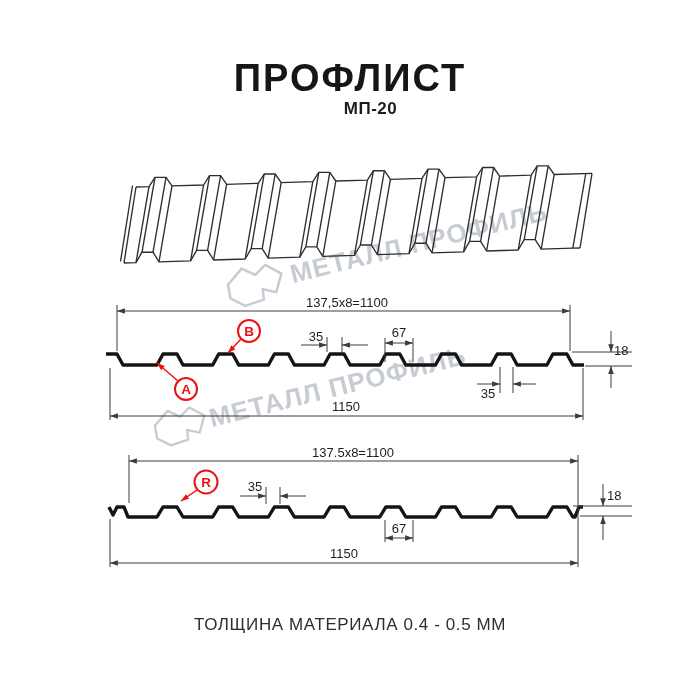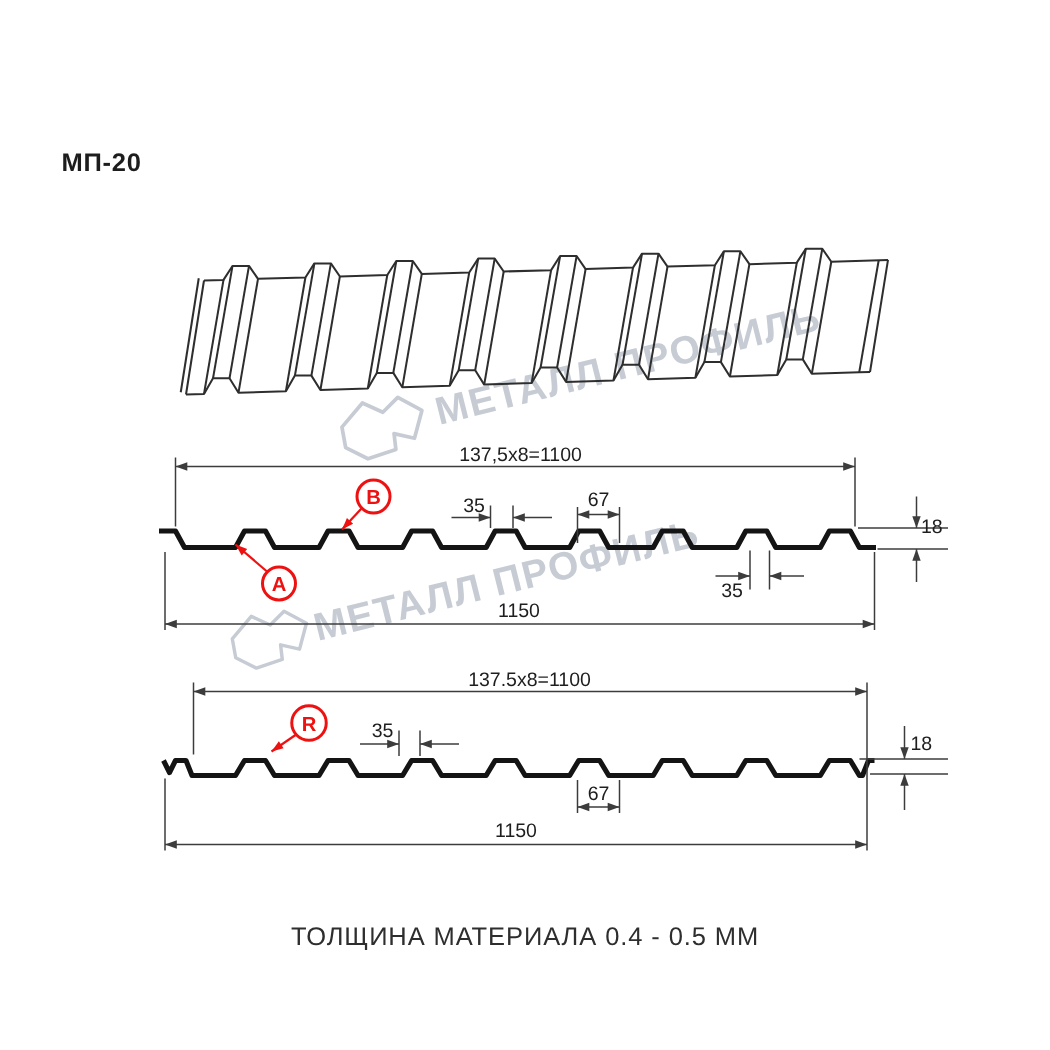--- a/index.html
+++ b/index.html
@@ -1,20 +1,20 @@
 <!DOCTYPE html>
 <html><head>
 <meta charset="utf-8">
 <style>
   html,body{margin:0;padding:0;background:#fff;}
   .canvas{position:relative;width:700px;height:700px;background:#ffffff;overflow:hidden;
           font-family:"Liberation Sans",sans-serif;}
   .title{position:absolute;left:0;right:0;top:57px;text-align:center;
          font-size:38px;font-weight:700;letter-spacing:2px;color:#161616;}
-  .subtitle{position:absolute;left:0;right:0;top:99px;
+  .subtitle{position:absolute;left:0;right:0;top:99px;text-align:center;
          font-size:17px;font-weight:600;letter-spacing:.5px;color:#1d1d1d;padding-left:41px;}
   .footer{position:absolute;left:0;right:0;top:615px;text-align:center;
          font-size:17px;font-weight:500;letter-spacing:.6px;color:#2e2e2e;}
   .wm{position:absolute;color:#c7ccd4;font-weight:700;font-size:26px;letter-spacing:1px;
       white-space:nowrap;transform:rotate(-14deg);transform-origin:0 0;user-select:none;}
   .wm1{left:287px;top:260px;}
   .wm2{left:206px;top:404px;}
   .logo{position:absolute;}
   .logo1{left:223px;top:261px;}
   .logo2{left:148px;top:404px;}
@@ -27,20 +27,21 @@
   .redcircle{stroke:#ee1111;stroke-width:2;fill:#ffffff;}
   .redtext{font:600 13.5px "Liberation Sans",sans-serif;fill:#ee1111;}
   .v3d{stroke:#2e2e2e;stroke-width:1.35;fill:none;stroke-linejoin:round;}
   .logoline{stroke:#c7ccd4;stroke-width:4;fill:none;stroke-linejoin:round;}
 </style>
 </head>
 <body>
 
 <div class="canvas">
 
+  <div class="title">ПРОФЛИСТ</div>
   <div class="subtitle">МП-20</div>
 
   <div class="wm wm1">МЕТАЛЛ ПРОФИЛЬ</div>
   <div class="wm wm2">МЕТАЛЛ ПРОФИЛЬ</div>
   <svg class="logo logo1" width="62" height="50" viewBox="0 0 100 80">
     <path class="logoline" d="M8 38 L30 12 L52 22 L68 6 L94 20 L86 50 L64 45 L66 62 L36 72 L12 60 Z"></path>
   </svg>
   <svg class="logo logo2" width="62" height="46" viewBox="0 0 100 80">
     <path class="logoline" d="M8 38 L30 12 L52 22 L68 6 L94 20 L86 50 L64 45 L66 62 L36 72 L12 60 Z"></path>
   </svg>

